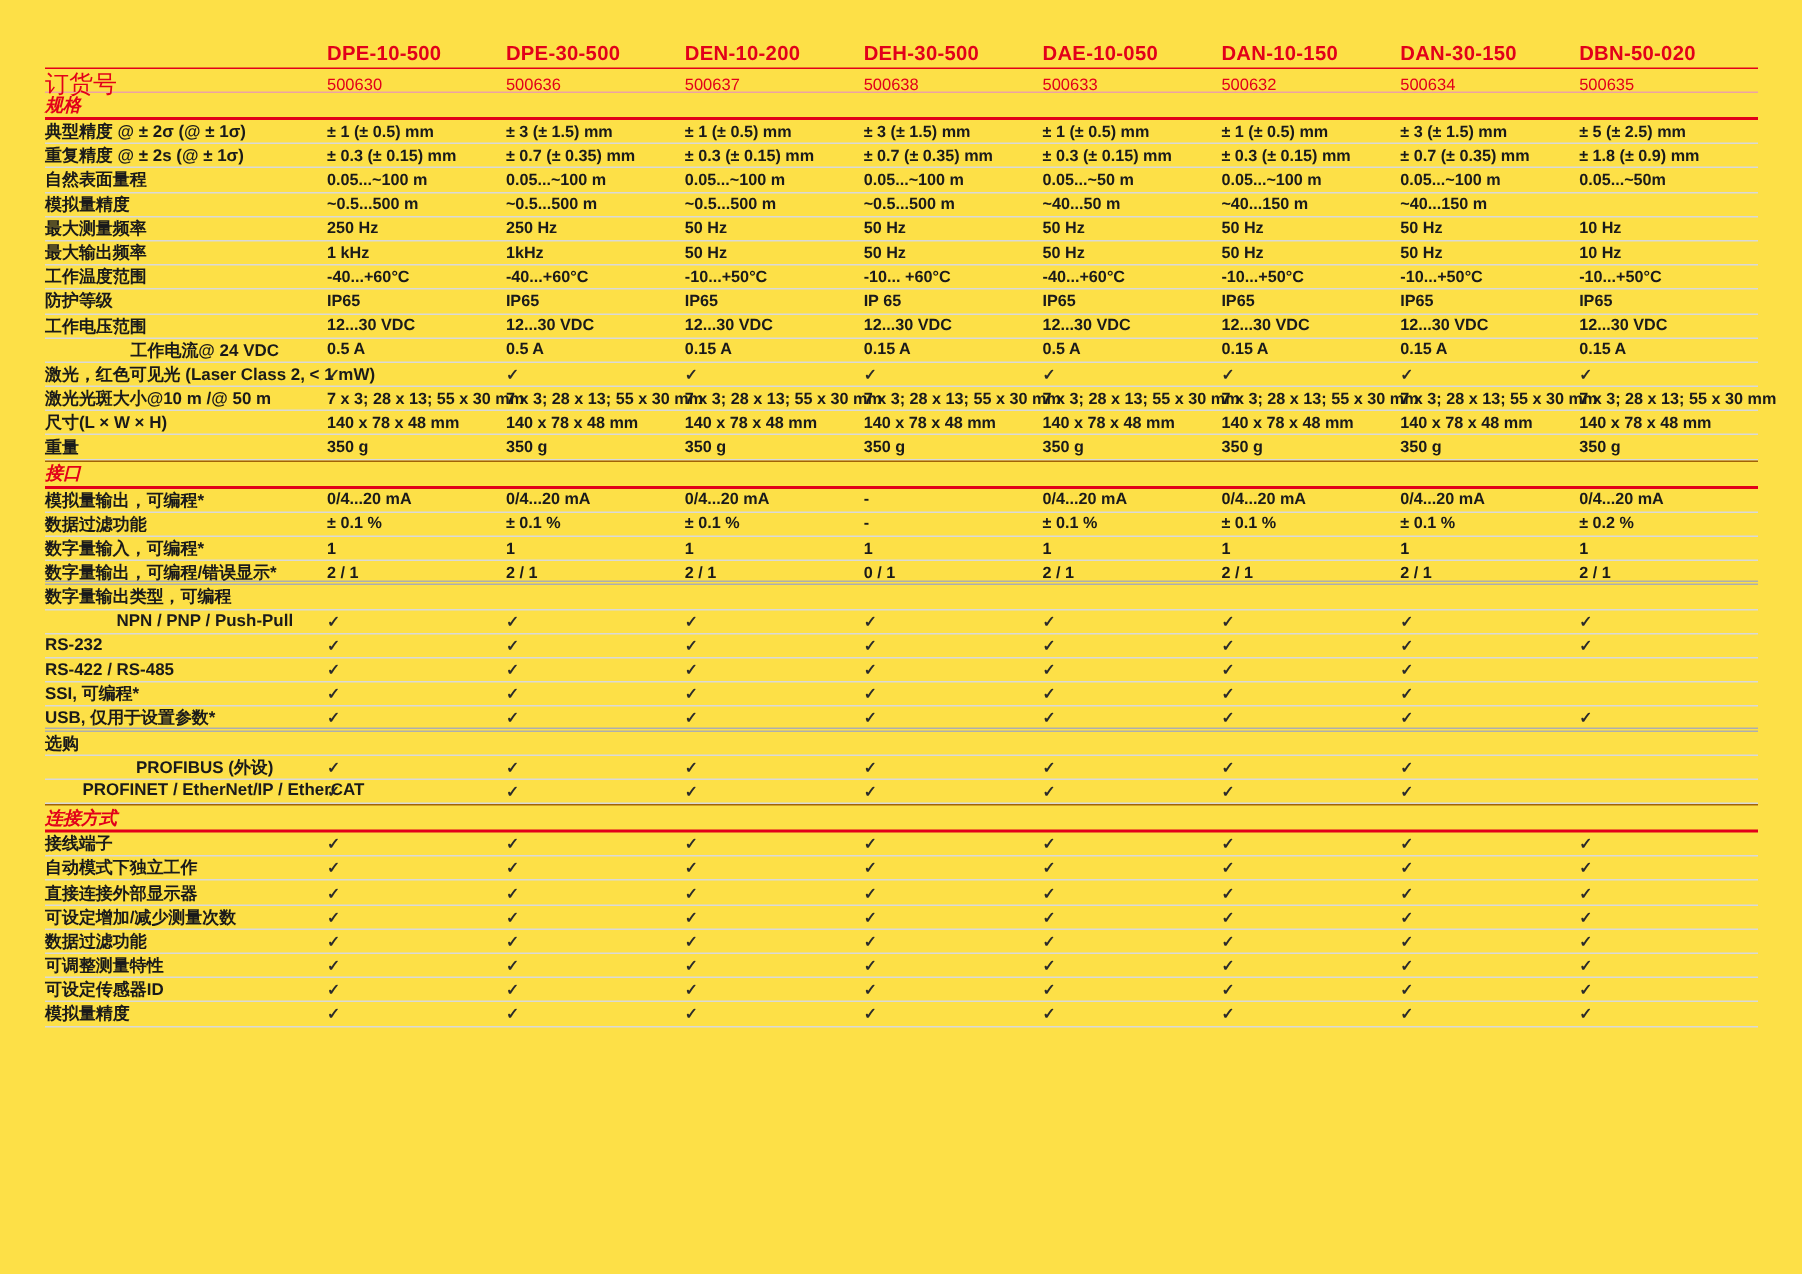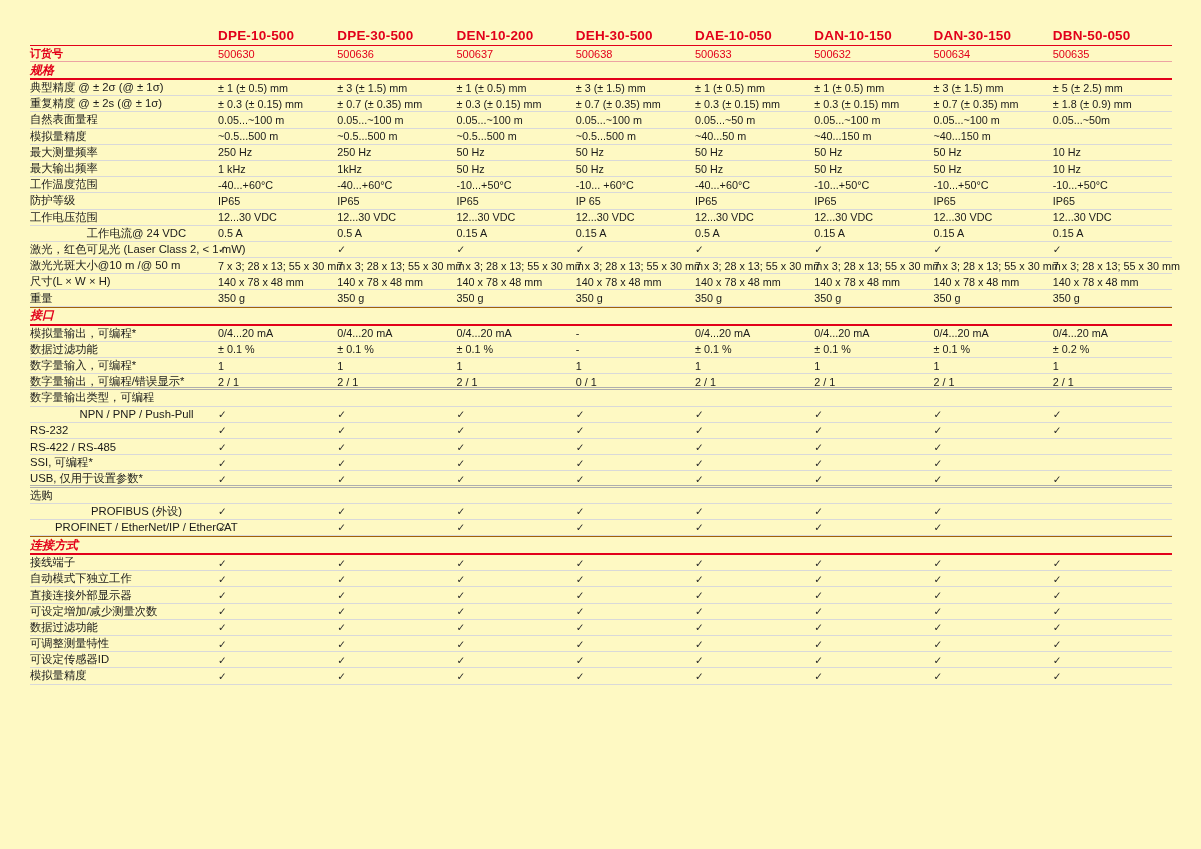--- a/index.html
+++ b/index.html
@@ -1,59 +1,59 @@
 <!DOCTYPE html>
 <html style="--accent: #e2001a;"><head>
 <meta charset="utf-8">
 <style>
   html,body { margin:0; padding:0; background:#ffffff; }
   .page {
-    position:relative; width:1201px; height:849px; background:#fef9c3;
+    position:relative; width:1201px; height:849px; background:#fde047;
     font-family:"Liberation Sans", sans-serif; color:#1a1a1a; overflow:hidden;
   }
   .spec-table { position:absolute; left:30px; top:25px; width:1142px; }
   .grid { display:grid; grid-template-columns:188px repeat(8,119.25px); align-items:center; box-sizing:border-box; }
   .header-row { height:20px; }
   .model {
     color:var(--accent); font-weight:bold; font-size:13.5px; white-space:nowrap;
     letter-spacing:0.2px;
   }
   .order-row {
     height:17px; border-top:1.5px solid var(--accent); border-bottom:1px solid #eda3a3;
   }
-  .order-label { color:var(--accent); font-weight:bold; font-size:11px; }
+  .order-label { color:var(--accent); font-weight:normal; font-size:16px; }
   .order-no { color:var(--accent); font-size:11px; }
   .section-head {
     margin-top:0; height:16px; display:flex; align-items:center;
     border-top:1px solid #a16207; border-bottom:2px solid var(--accent);
   }
   .section-head.first { margin-top:0; border-top:none; }
   .section-title { color:var(--accent); font-weight:bold; font-size:12px;font-style:italic; }
-  .row { height:16.2px; border-bottom:1px solid #d9d9d9; }
+  .row { height:16.2px; border-bottom:1px solid #d9d9d9;font-weight:bold; }
   .row.group-end { border-bottom:3px double #aeaeae; }
   .label { font-size:11.3px; white-space:nowrap; overflow:visible; }
   .label.indent { padding-left:25px;text-align:center; }
   .val { font-size:10.8px; white-space:nowrap; overflow:visible; padding-right:2px; }
   .check { font-size:10.5px; color:#2b2b2b; }
 </style>
 </head>
 <body>
 
 <div class="page">
   <div class="spec-table" id="spec-table">
       <div class="grid header-row">
         <div class="label"></div>
         <div class="model">DPE-10-500</div>
         <div class="model">DPE-30-500</div>
         <div class="model">DEN-10-200</div>
         <div class="model">DEH-30-500</div>
         <div class="model">DAE-10-050</div>
         <div class="model">DAN-10-150</div>
         <div class="model">DAN-30-150</div>
-        <div class="model">DBN-50-050</div>
+        <div class="model">DBN-50-020</div>
       </div>
       <div class="grid order-row">
         <div class="order-label">订货号</div>
         <div class="order-no">500630</div>
         <div class="order-no">500636</div>
         <div class="order-no">500637</div>
         <div class="order-no">500638</div>
         <div class="order-no">500633</div>
         <div class="order-no">500632</div>
         <div class="order-no">500634</div>

